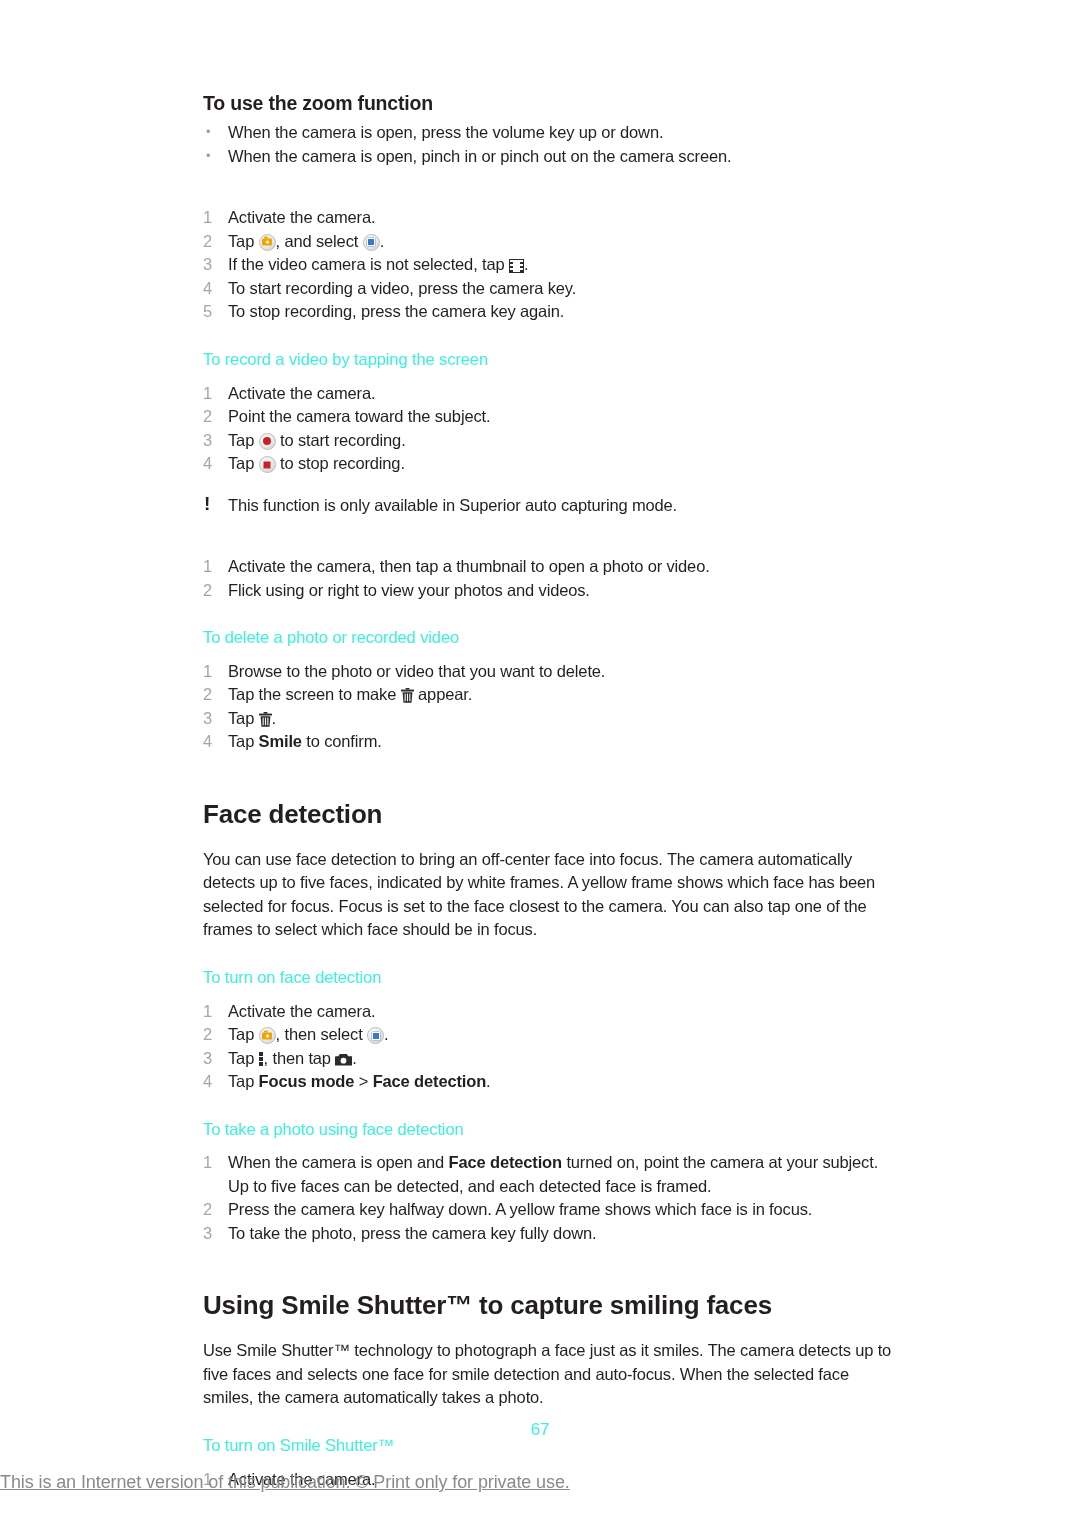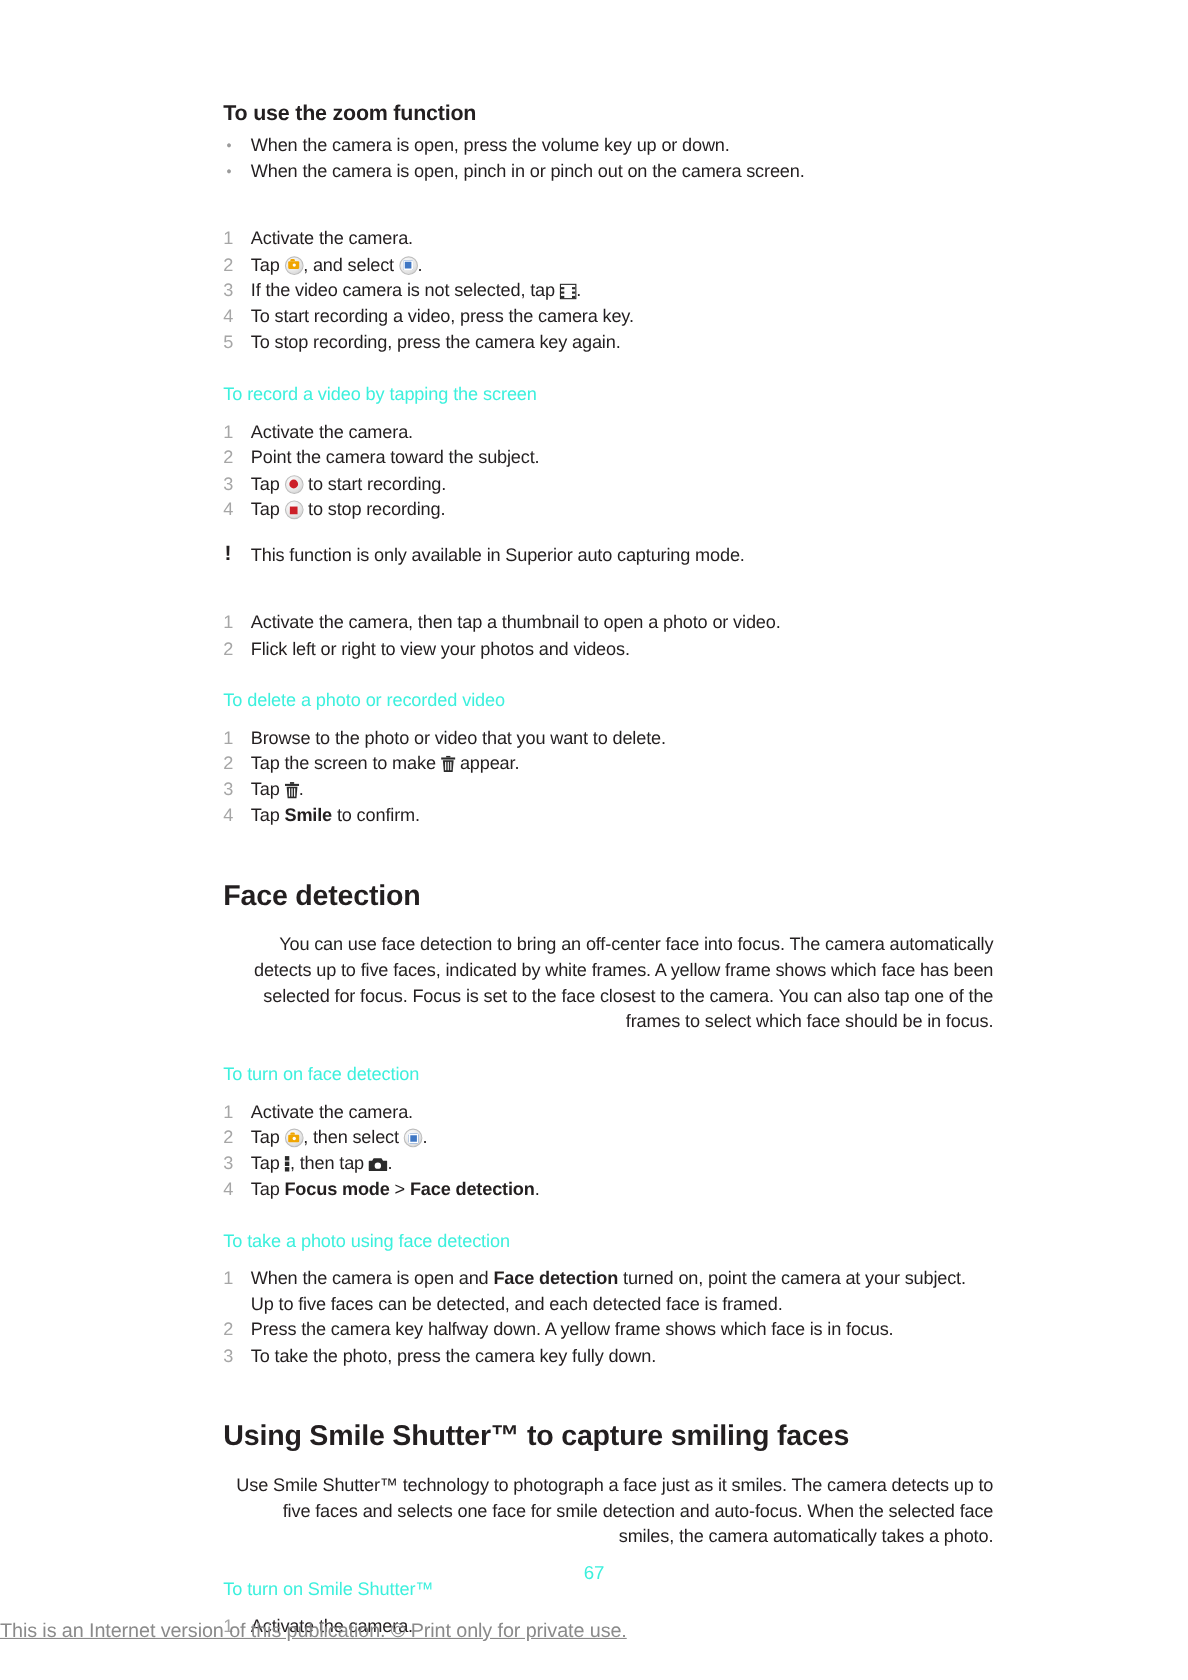--- a/index.html
+++ b/index.html
@@ -56,21 +56,20 @@
     letter-spacing: -0.1px;
   }
 
   
   p.body {
     font-size: 16.5px;
     line-height: 23.5px;
     margin: 0;
     color: #231f20;
     letter-spacing: -0.15px;
-    text-align: right;
   }
 
   
   ul.bullets, ol.steps {
     list-style: none;
     margin: 0;
     padding: 0;
   }
   ul.bullets > li, ol.steps > li {
     position: relative;
@@ -332,21 +331,21 @@
     <div class="gap-l"></div>
 
     <div class="gap-s"></div>
     <ol class="steps">
       <li>
         <span class="num">1</span>
         <span>Activate the camera, then tap a thumbnail to open a photo or video.</span>
       </li>
       <li>
         <span class="num">2</span>
-        <span>Flick left or right to view your photos and videos.</span>
+        <span>Flick using or right to view your photos and videos.</span>
       </li>
     </ol>
 
     <div class="gap-l"></div>
 
     <h3 class="proc-title">To delete a photo or recorded video</h3>
     <div class="gap-s"></div>
     <ol class="steps">
       <li>
         <span class="num">1</span>

